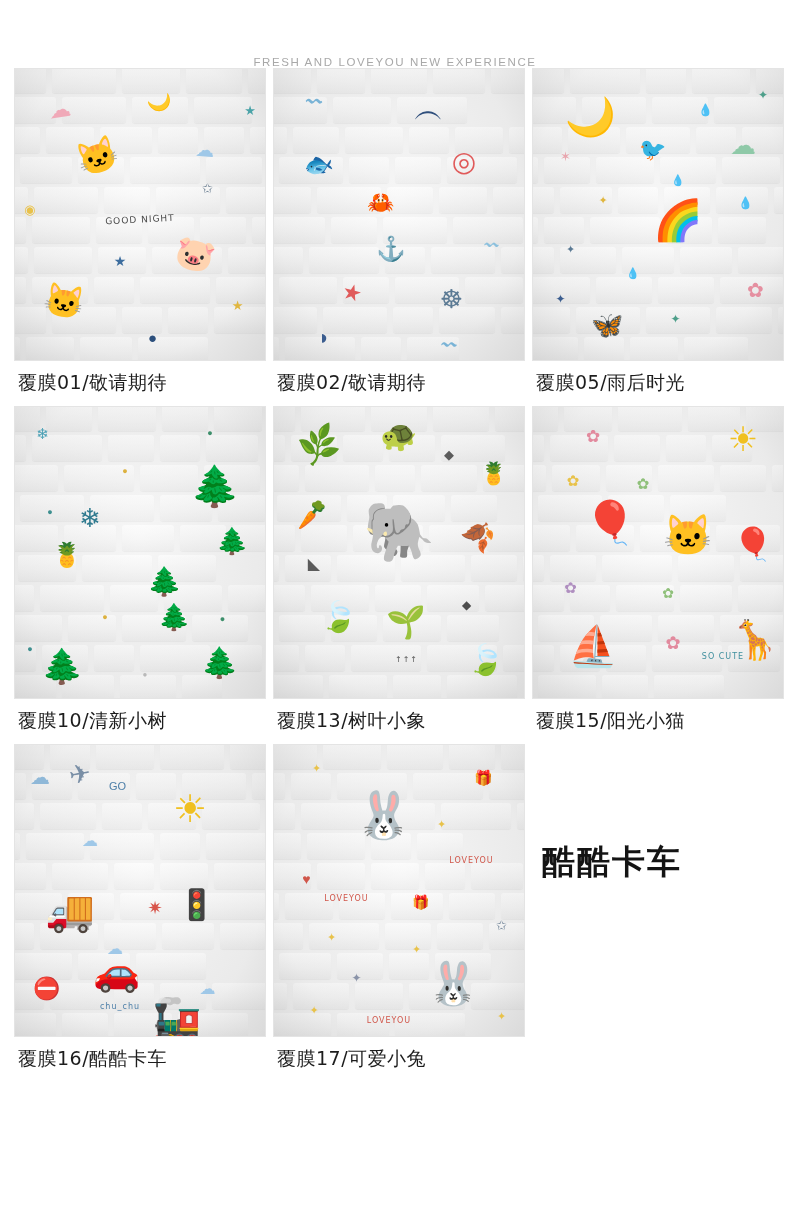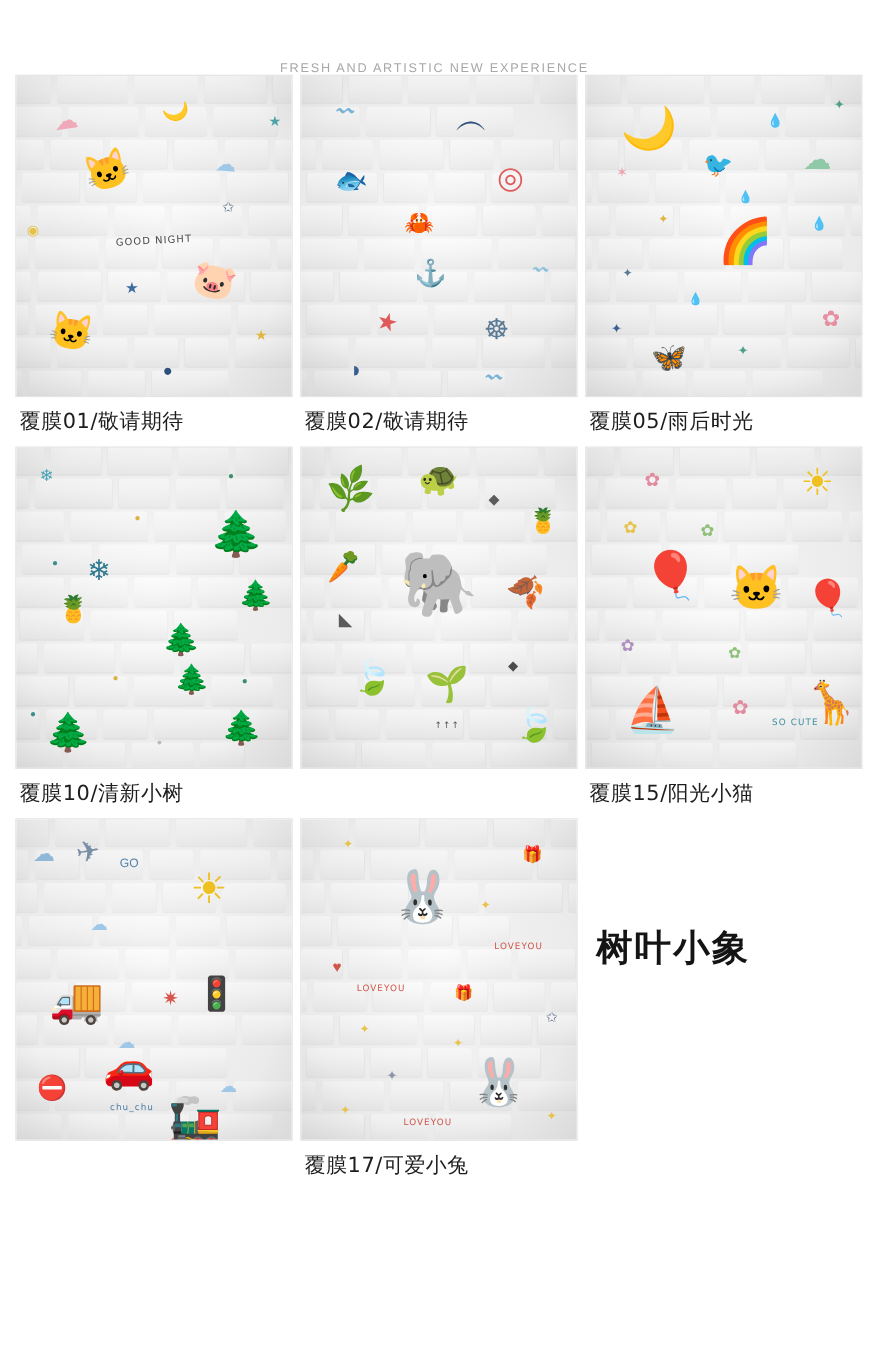--- a/index.html
+++ b/index.html
@@ -146,21 +146,21 @@
     letter-spacing: 2px;
     margin-top: 42px;
   }
 </style>
 </head>
 <body>
 
 <div class="page">
 
   <div class="header">
-    <div class="header-sub">FRESH AND ARTISTIC NEW EXPERIENCE</div>
+    <div class="header-sub">FRESH AND LOVEYOU NEW EXPERIENCE</div>
   </div>
 
   <div class="grid" id="grid">
       <div class="row">
         <div class="cell">
           <div class="tile">
             <div class="wall">
               <div class="brick-rows">
                 <div class="brick-row" style="top: -4px; margin-left: 0px;">
                   <div class="brick" style="width: 58px;"></div>
@@ -620,20 +620,21 @@
             <div class="st" style="left: 15%; top: 37%; font-size: 26px; color: rgb(199, 149, 63); transform: translate(-50%, -50%) rotate(-10deg);">🥕</div>
             <div class="st" style="left: 50%; top: 43%; font-size: 58px; color: rgb(91, 154, 181); transform: translate(-50%, -50%) rotate(0deg);">🐘</div>
             <div class="st" style="left: 82%; top: 44%; font-size: 26px; color: rgb(199, 149, 63); transform: translate(-50%, -50%) rotate(30deg);">🍂</div>
             <div class="st" style="left: 16%; top: 54%; font-size: 16px; color: rgb(91, 91, 91); transform: translate(-50%, -50%) rotate(0deg);">◣</div>
             <div class="st" style="left: 26%; top: 72%; font-size: 30px; color: rgb(91, 154, 181); transform: translate(-50%, -50%) rotate(0deg);">🍃</div>
             <div class="st" style="left: 77%; top: 68%; font-size: 12px; color: rgb(77, 77, 77); transform: translate(-50%, -50%) rotate(0deg);">◆</div>
             <div class="st" style="left: 53%; top: 74%; font-size: 32px; color: rgb(52, 73, 94); transform: translate(-50%, -50%) rotate(0deg);">🌱</div>
             <div class="st" style="left: 85%; top: 87%; font-size: 30px; color: rgb(91, 154, 181); transform: translate(-50%, -50%) rotate(0deg);">🍃</div>
             <div class="st txt-badge" style="left: 53%; top: 87%; font-size: 8px; color: rgb(85, 85, 85); transform: translate(-50%, -50%) rotate(0deg);">↑↑↑</div>
           </div>
+          <div class="caption">覆膜13/树叶小象</div>
         </div>
         <div class="cell">
           <div class="tile">
             <div class="wall">
               <div class="brick-rows">
                 <div class="brick-row" style="top: -4px; margin-left: 0px;">
                   <div class="brick" style="width: 52px;"></div>
                   <div class="brick" style="width: 48px;"></div>
                   <div class="brick" style="width: 64px;"></div>
                   <div class="brick" style="width: 52px;"></div>
@@ -806,20 +807,21 @@
             <div class="st" style="left: 22%; top: 57%; font-size: 40px; color: rgb(216, 84, 74); transform: translate(-50%, -50%) rotate(0deg);">🚚</div>
             <div class="st" style="left: 56%; top: 56%; font-size: 18px; color: rgb(216, 84, 74); transform: translate(-50%, -50%) rotate(0deg);">✷</div>
             <div class="st" style="left: 73%; top: 55%; font-size: 30px; color: rgb(63, 63, 63); transform: translate(-50%, -50%) rotate(0deg);">🚦</div>
             <div class="st" style="left: 40%; top: 70%; font-size: 16px; color: rgb(159, 200, 232); transform: translate(-50%, -50%) rotate(0deg);">☁</div>
             <div class="st" style="left: 41%; top: 78%; font-size: 38px; color: rgb(77, 127, 168); transform: translate(-50%, -50%) rotate(0deg);">🚗</div>
             <div class="st" style="left: 13%; top: 84%; font-size: 22px; color: rgb(216, 84, 74); transform: translate(-50%, -50%) rotate(0deg);">⛔</div>
             <div class="st" style="left: 77%; top: 84%; font-size: 16px; color: rgb(159, 200, 232); transform: translate(-50%, -50%) rotate(0deg);">☁</div>
             <div class="st" style="left: 64%; top: 95%; font-size: 44px; color: rgb(63, 143, 107); transform: translate(-50%, -50%) rotate(0deg);">🚂</div>
             <div class="st txt-badge" style="left: 42%; top: 90%; font-size: 8px; color: rgb(77, 127, 168); transform: translate(-50%, -50%) rotate(0deg);">chu_chu</div>
           </div>
+          <div class="caption">覆膜16/酷酷卡车</div>
         </div>
         <div class="cell">
           <div class="tile">
             <div class="wall">
               <div class="brick-rows">
                 <div class="brick-row" style="top: -4px; margin-left: 0px;">
                   <div class="brick" style="width: 70px;"></div>
                   <div class="brick" style="width: 58px;"></div>
                   <div class="brick" style="width: 56px;"></div>
                   <div class="brick" style="width: 46px;"></div>
@@ -904,18 +906,18 @@
             <div class="st" style="left: 91%; top: 62%; font-size: 13px; color: rgb(107, 127, 148); transform: translate(-50%, -50%) rotate(0deg);">✩</div>
             <div class="st" style="left: 33%; top: 80%; font-size: 12px; color: rgb(138, 147, 168); transform: translate(-50%, -50%) rotate(0deg);">✦</div>
             <div class="st" style="left: 72%; top: 82%; font-size: 42px; color: rgb(224, 167, 176); transform: translate(-50%, -50%) rotate(0deg);">🐰</div>
             <div class="st" style="left: 16%; top: 91%; font-size: 11px; color: rgb(232, 194, 74); transform: translate(-50%, -50%) rotate(0deg);">✦</div>
             <div class="st txt-badge" style="left: 46%; top: 95%; font-size: 8px; color: rgb(208, 86, 74); transform: translate(-50%, -50%) rotate(0deg);">LOVEYOU</div>
             <div class="st" style="left: 91%; top: 93%; font-size: 11px; color: rgb(232, 194, 74); transform: translate(-50%, -50%) rotate(0deg);">✦</div>
           </div>
           <div class="caption">覆膜17/可爱小兔</div>
         </div>
         <div class="more-block">
-          <div class="more-line1">树叶小象</div>
+          <div class="more-line1">酷酷卡车</div>
         </div>
       </div>
     </div>
 
 </div>
 
 </body></html>

